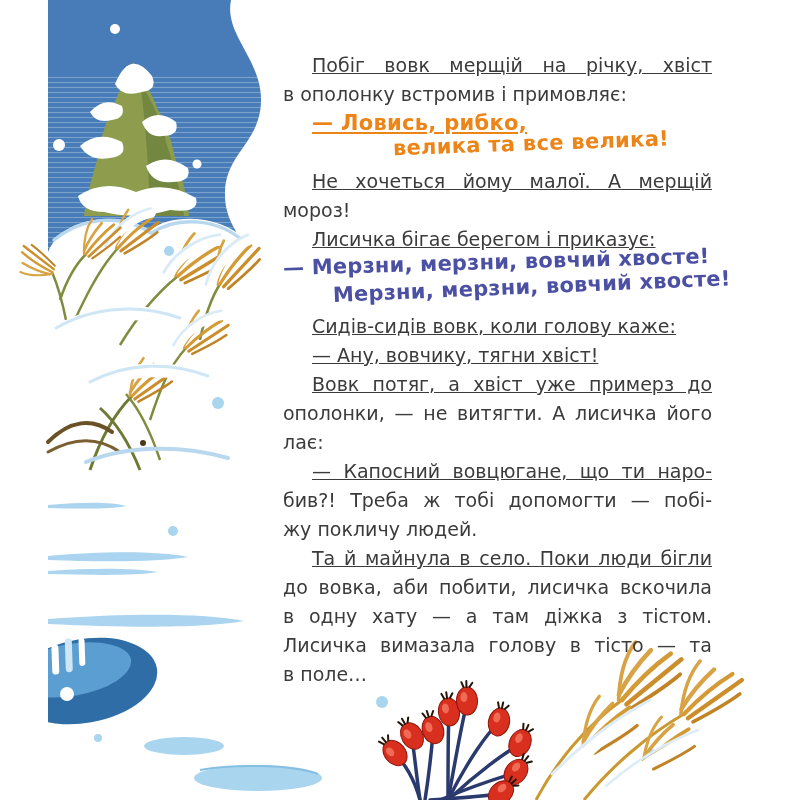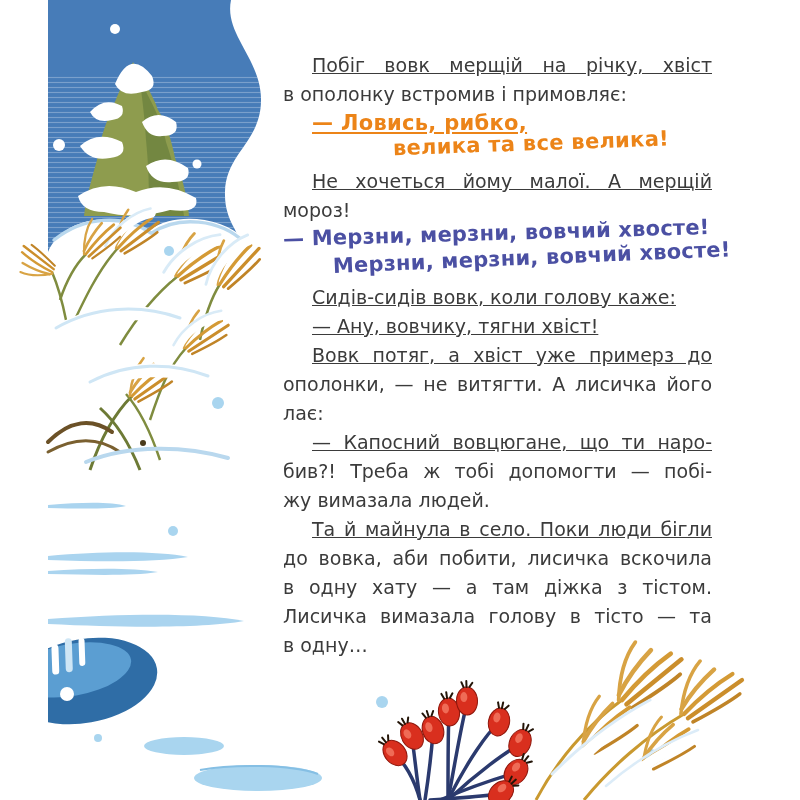--- a/index.html
+++ b/index.html
@@ -227,28 +227,29 @@
   </g>
 </svg>
 
 <div class="text-col">
   <div class="tl ind">Побіг вовк мерщій на річку, хвіст</div>
   <div class="tl end">в ополонку встромив і примовляє:</div>
   <div class="tl sp-o ind end">— Ловись, рибко,</div>
   <div class="tl sp-o end off110 tilt-a">велика та все велика!</div>
   <div class="tl ind">Не хочеться йому малої. А мерщій</div>
   <div class="tl end">мороз!</div>
+  <div class="tl ind end">Лисичка бігає берегом і приказує:</div>
   <div class="tl sp-b end tilt-b">— Мерзни, мерзни, вовчий хвосте!</div>
   <div class="tl sp-b end off50 tilt-c">Мерзни, мерзни, вовчий хвосте!</div>
   <div class="tl ind end">Сидів-сидів вовк, коли голову каже:</div>
   <div class="tl ind end">— Ану, вовчику, тягни хвіст!</div>
   <div class="tl ind">Вовк потяг, а хвіст уже примерз до</div>
   <div class="tl">ополонки, — не витягти. А лисичка його</div>
   <div class="tl end">лає:</div>
   <div class="tl ind">— Капосний вовцюгане, що ти наро-</div>
   <div class="tl">бив?! Треба ж тобі допомогти — побі-</div>
-  <div class="tl end">жу вимазала людей.</div>
+  <div class="tl end">жу покличу людей.</div>
   <div class="tl ind">Та й майнула в село. Поки люди бігли</div>
   <div class="tl">до вовка, аби побити, лисичка вскочила</div>
   <div class="tl">в одну хату — а там діжка з тістом.</div>
   <div class="tl">Лисичка вимазала голову в тісто — та</div>
-  <div class="tl end">в одну…</div>
+  <div class="tl end">в поле…</div>
 </div>
 
 </body></html>

